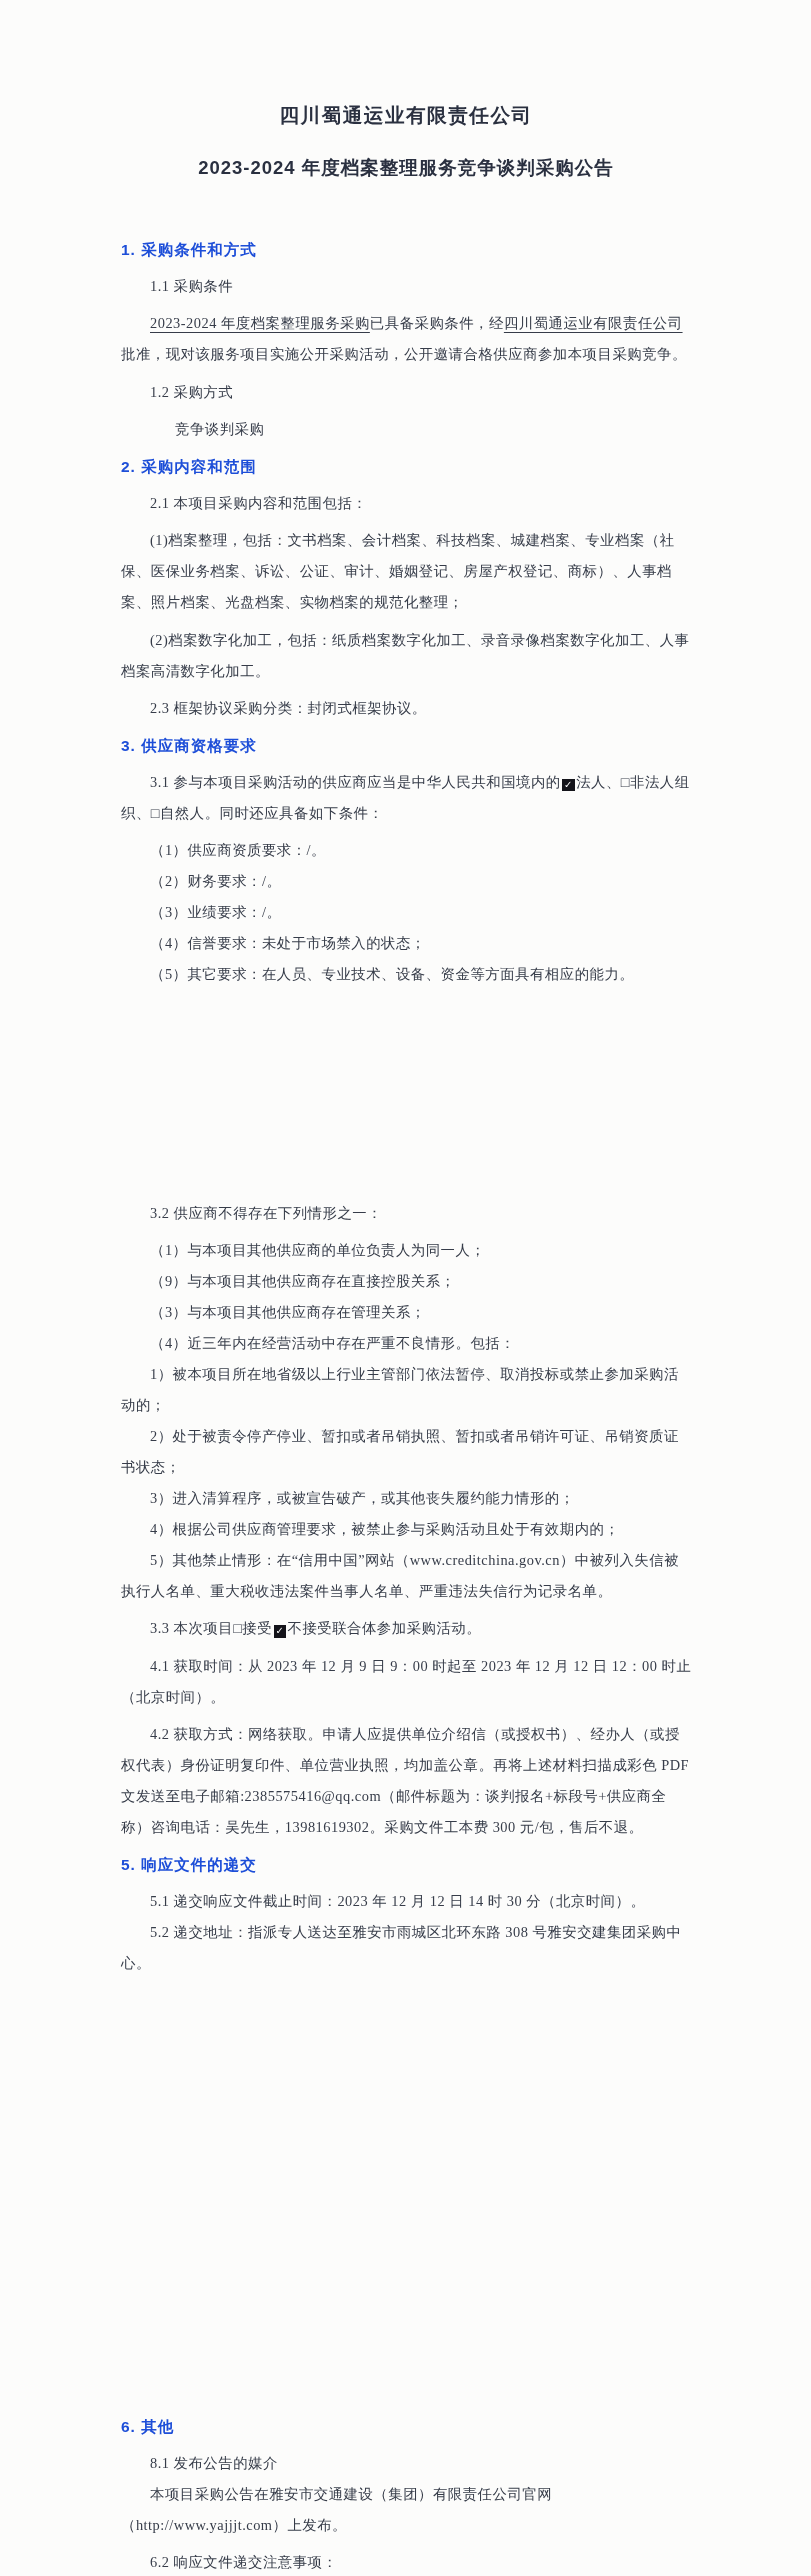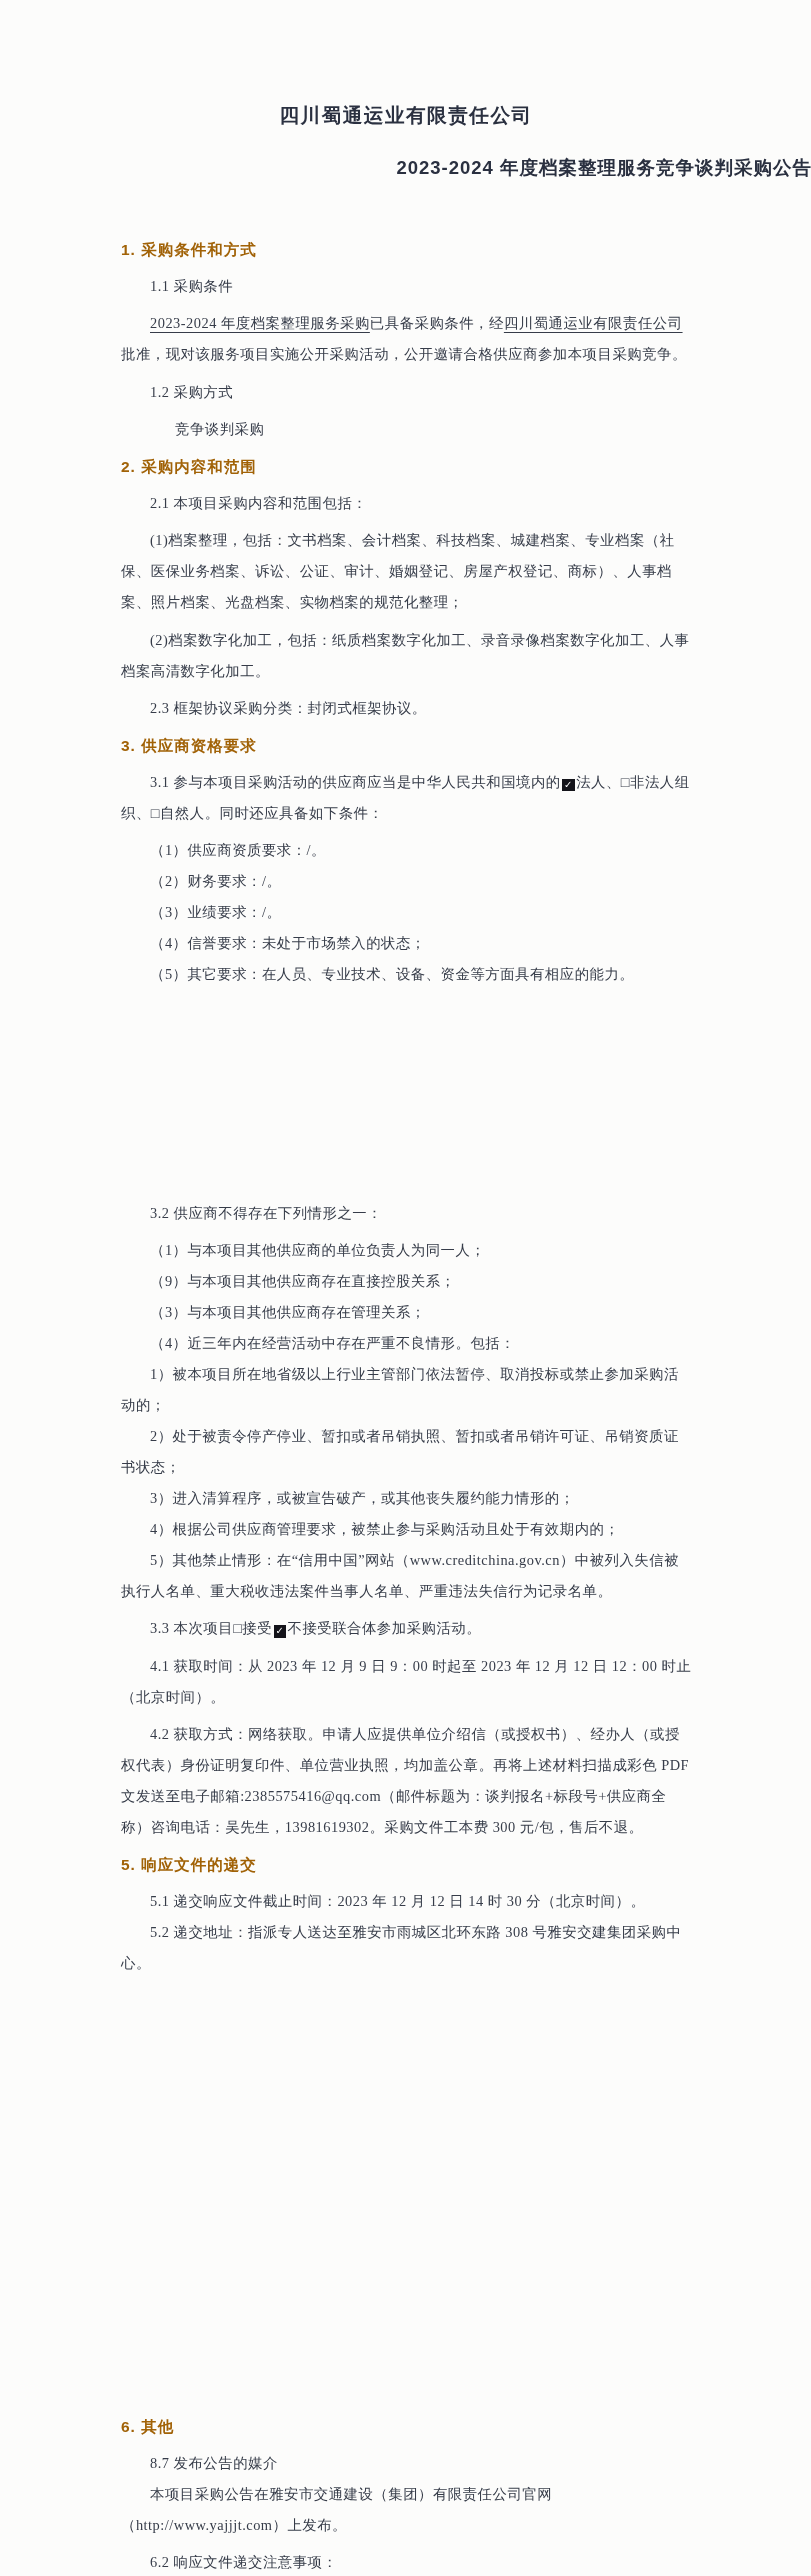--- a/index.html
+++ b/index.html
@@ -14,28 +14,28 @@
   }
   
   .titles{position:absolute;top:102px;left:0;width:812px;text-align:center;}
   .t1{
     font-family:"Liberation Sans","DejaVu Sans",sans-serif;
     font-weight:700;font-size:19.6px;color:#2a3040;letter-spacing:1.5px;
     margin:0 0 26px 0;
   }
   .t2{
     font-family:"Liberation Sans","DejaVu Sans",sans-serif;
-    font-weight:700;font-size:18.5px;color:#2a3040;letter-spacing:1px;text-align:right;
+    font-weight:700;font-size:18.5px;color:#2a3040;letter-spacing:1px;
   }
   
   .blk{position:absolute;left:121px;width:572px;}
   .blk > *{margin:0;}
   .h{
     font-family:"Liberation Sans","DejaVu Sans",sans-serif;
-    font-weight:700;font-size:15.5px;color:#a16207;
+    font-weight:700;font-size:15.5px;color:#1d4ed8;
     line-height:31px;letter-spacing:1px;
   }
   .ln,.para{font-size:14.4px;line-height:31px;letter-spacing:0.5px;}
   .ind2{padding-left:29px;}
   .indval{padding-left:54px;}
   .para{text-indent:29px;}
   .mt{margin-top:6.2px;}
   .u{text-decoration:underline;text-underline-offset:3.6px;text-decoration-thickness:1px;}
   
   .cbx{
@@ -93,20 +93,20 @@
     <p class="para mt">4.1 获取时间：从 2023 年 12 月 9 日 9：00 时起至 2023 年 12 月 12 日 12：00 时止（北京时间）。</p>
     <p class="para mt">4.2 获取方式：网络获取。申请人应提供单位介绍信（或授权书）、经办人（或授权代表）身份证明复印件、单位营业执照，均加盖公章。再将上述材料扫描成彩色 PDF 文发送至电子邮箱:2385575416@qq.com（邮件标题为：谈判报名+标段号+供应商全称）咨询电话：吴先生，13981619302。采购文件工本费 300 元/包，售后不退。</p>
 
     <div class="h mt">5. 响应文件的递交</div>
     <p class="para mt">5.1 递交响应文件截止时间：2023 年 12 月 12 日 14 时 30 分（北京时间）。</p>
     <p class="para">5.2 递交地址：指派专人送达至雅安市雨城区北环东路 308 号雅安交建集团采购中心。</p>
   </section>
 
   <section class="blk" style="top:2411px;">
     <div class="h">6. 其他</div>
-    <div class="ln ind2 mt">8.7 发布公告的媒介</div>
+    <div class="ln ind2 mt">8.1 发布公告的媒介</div>
     <p class="para">本项目采购公告在雅安市交通建设（集团）有限责任公司官网（http://www.yajjjt.com）上发布。</p>
     <div class="ln ind2 mt">6.2 响应文件递交注意事项：</div>
 
   </section>
 
 </div>
 
 
 </body></html>

